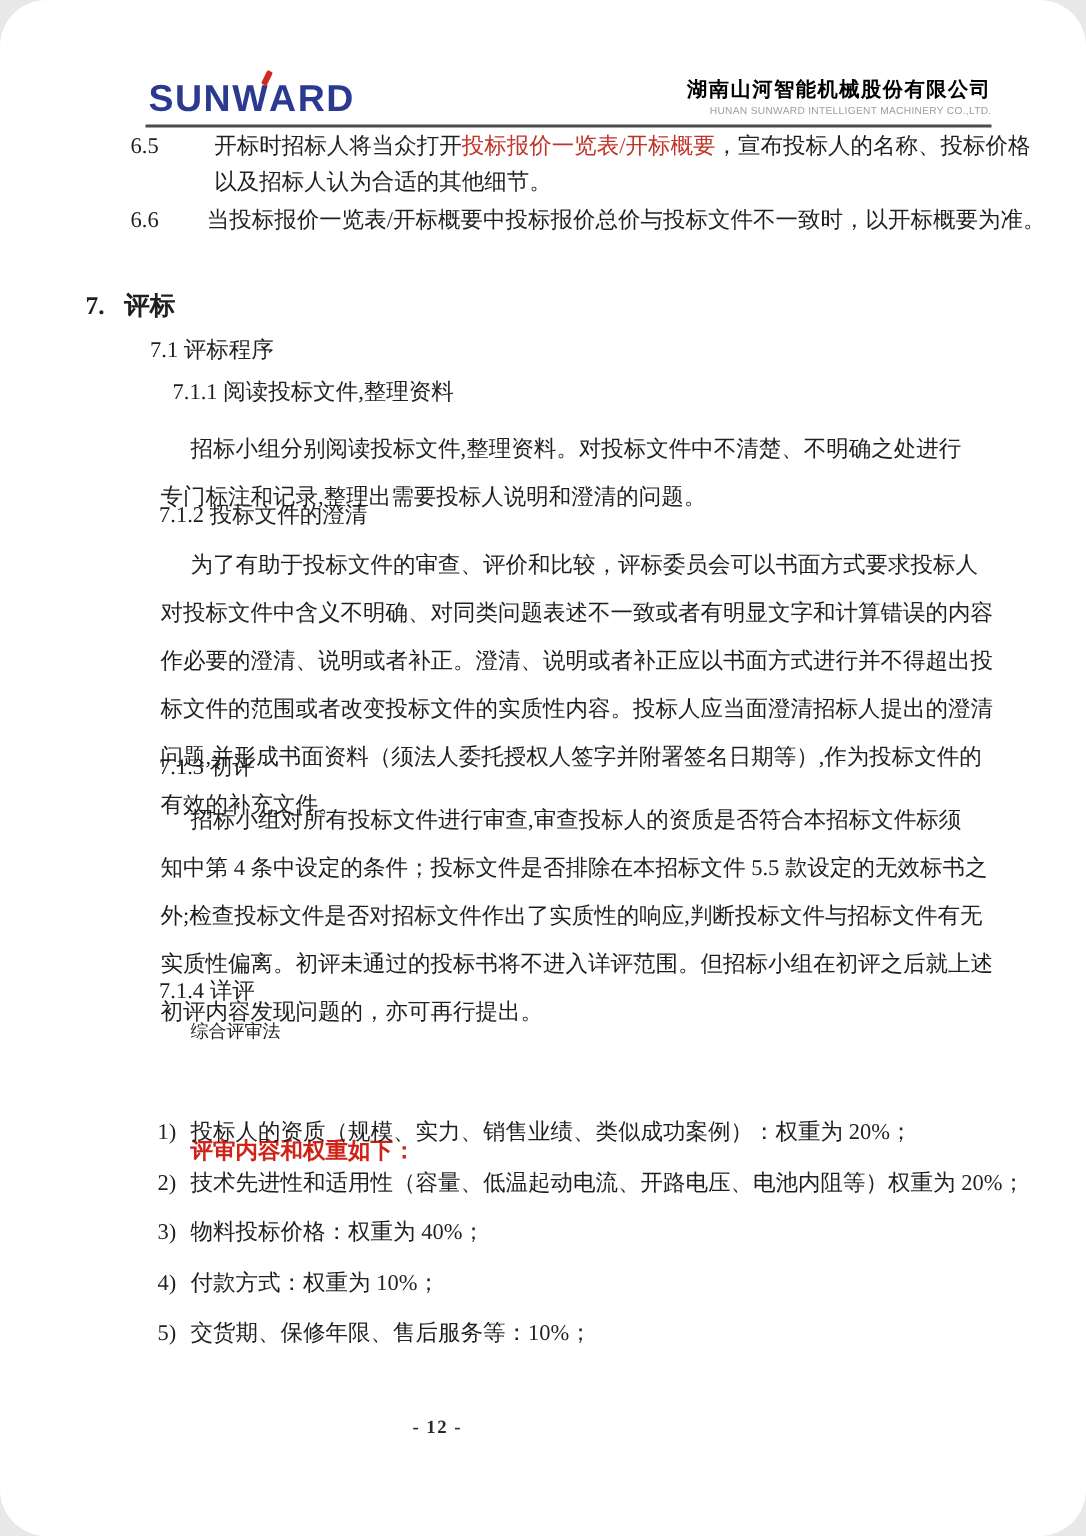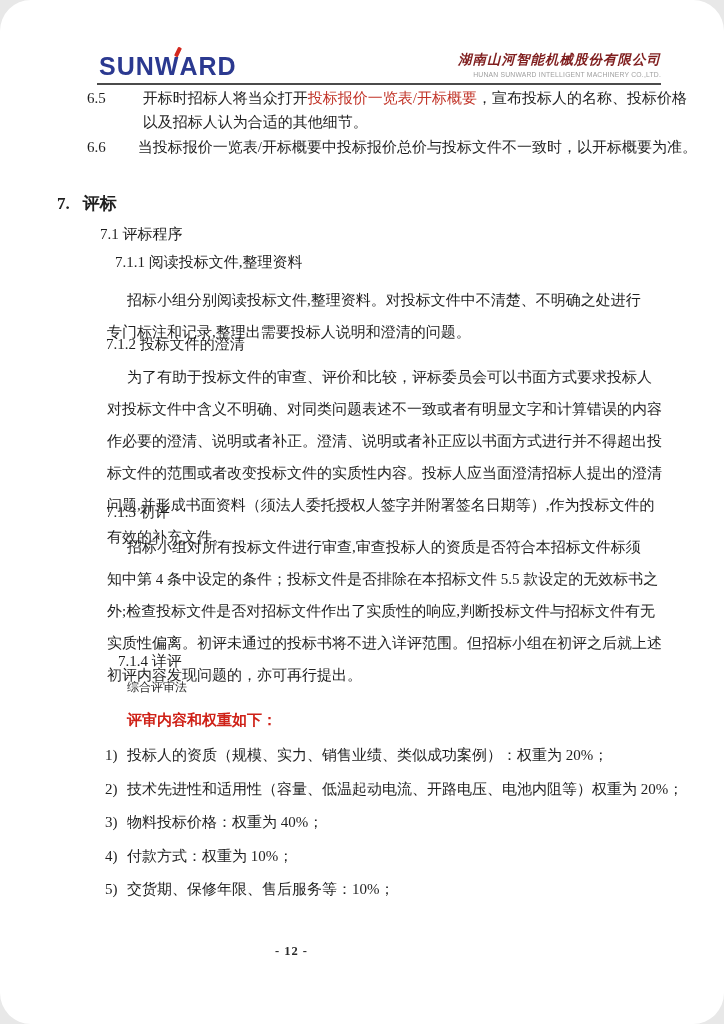--- a/index.html
+++ b/index.html
@@ -15,34 +15,34 @@
   .header{position:absolute;left:97px;top:49px;width:564px;height:34px;
           border-bottom:2.5px solid #4b4b4b;}
   .logo{position:absolute;left:2px;top:5px;
         font-family:"Liberation Sans",sans-serif;font-weight:bold;
         font-size:25px;letter-spacing:1px;color:#2b3990;line-height:1;}
   .logo-w{position:relative;display:inline-block;}
   .logo-accent{position:absolute;top:-7px;right:-1px;width:4px;height:10px;
                background:#d3281e;transform:rotate(26deg);border-radius:1px;}
   .company{position:absolute;right:0;top:4px;text-align:right;
            font-family:"Liberation Sans",sans-serif;line-height:1.1;}
-  .company-cn{font-size:13.5px;font-weight:bold;color:#7f1d1d;letter-spacing:1px;font-style:italic;}
+  .company-cn{font-size:13.5px;font-weight:bold;color:#000000;letter-spacing:1px;}
   .company-en{font-size:6.8px;color:#9e9e9e;letter-spacing:0.2px;margin-top:3px;}
 
   
   .clause{display:flex;font-size:15px;line-height:23.5px;}
   .clause .num{flex:none;width:26px;}
   .clause .txt{white-space:pre-line;}
   .hl{color:#c13327;}
 
   .h7{font-size:17px;font-weight:bold;display:flex;gap:13px;line-height:24px;}
   .h-sub{font-size:15px;line-height:22px;}
   .para{font-size:15px;line-height:32px;white-space:pre-line;text-indent:20px;}
   .plain{font-size:12px;line-height:22px;}
-  .red-bold{font-size:15px;line-height:22px;font-weight:bold;color:#cf2218;}
+  .red-bold{font-size:15px;line-height:22px;font-weight:bold;color:#cf2218;margin-top:48px;}
 
   .wlist{font-size:15px;}
   .witem{display:flex;line-height:22px;margin-bottom:11.5px;}
   .witem .wnum{flex:none;width:22px;}
 
   .footer{position:absolute;left:0;top:944px;width:583px;text-align:center;
           font-size:12.5px;font-weight:bold;color:#2a2a2a;letter-spacing:1px;}
 </style>
 </head>
 <body>
@@ -87,21 +87,21 @@
 问题,并形成书面资料（须法人委托授权人签字并附署签名日期等）,作为投标文件的
 有效的补充文件。</div>
 
   <div class="h-sub abs" style="left:106px;top:501px;">7.1.3 初评</div>
   <div class="para abs" style="left:107px;top:531px;width:575px;">招标小组对所有投标文件进行审查,审查投标人的资质是否符合本招标文件标须
 知中第 4 条中设定的条件；投标文件是否排除在本招标文件 5.5 款设定的无效标书之
 外;检查投标文件是否对招标文件作出了实质性的响应,判断投标文件与招标文件有无
 实质性偏离。初评未通过的投标书将不进入详评范围。但招标小组在初评之后就上述
 初评内容发现问题的，亦可再行提出。</div>
 
-  <div class="h-sub abs" style="left:106px;top:650px;margin-left:12px;">7.1.4 详评</div>
+  <div class="h-sub abs" style="left:106px;top:650px;">7.1.4 详评</div>
   <div class="plain abs" style="left:127px;top:676px;">综合评审法</div>
   <div class="red-bold abs" style="left:127px;top:709px;">评审内容和权重如下：</div>
 
   <div class="wlist abs" style="left:105px;top:744px;width:585px;">
     <div class="witem">
       <span class="wnum">1)</span>
       <span>投标人的资质（规模、实力、销售业绩、类似成功案例）：权重为 20%；</span>
     </div>
     <div class="witem">
       <span class="wnum">2)</span>

